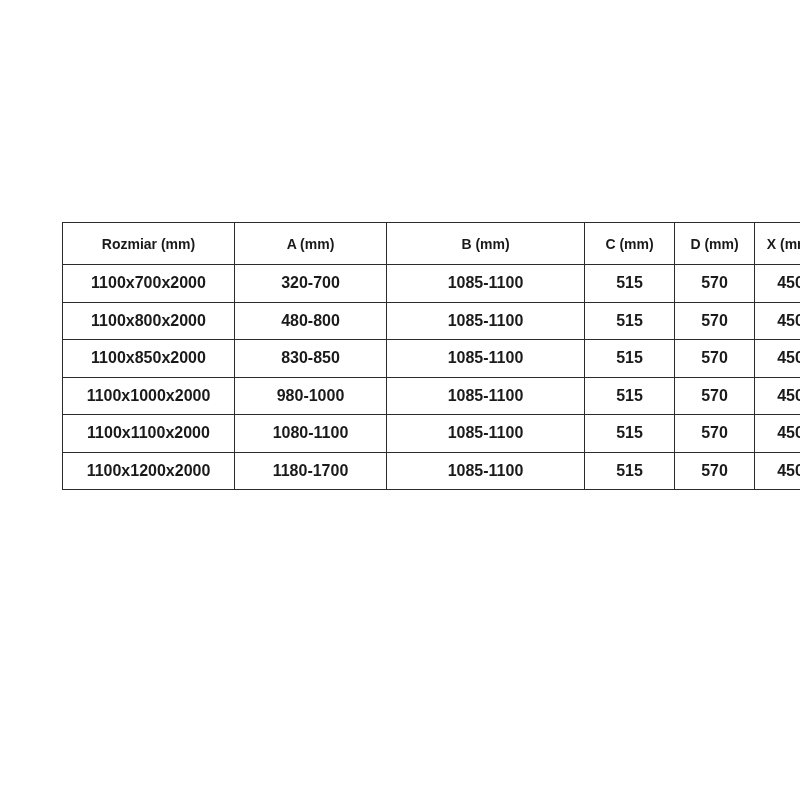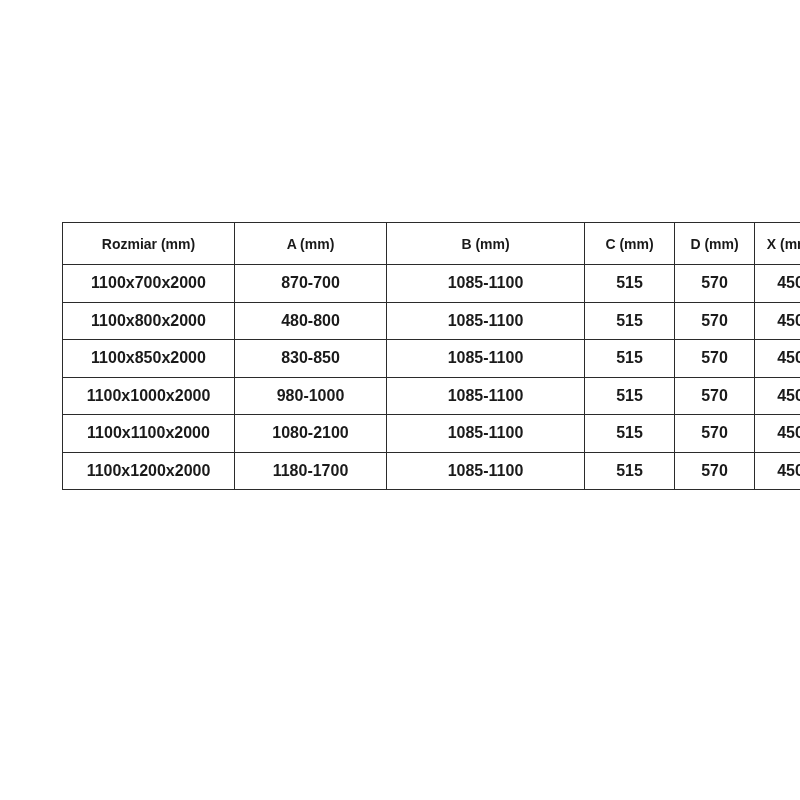--- a/index.html
+++ b/index.html
@@ -72,21 +72,21 @@
         <th>A (mm)</th>
         <th>B (mm)</th>
         <th>C (mm)</th>
         <th>D (mm)</th>
         <th>X (mm)</th>
       </tr>
     </thead>
     <tbody>
       <tr>
         <td>1100x700x2000</td>
-        <td>870-700</td>
+        <td>320-700</td>
         <td>1085-1100</td>
         <td>515</td>
         <td>570</td>
         <td>450</td>
       </tr>
       <tr>
         <td>1100x800x2000</td>
         <td>480-800</td>
         <td>1085-1100</td>
         <td>515</td>
@@ -104,21 +104,21 @@
       <tr>
         <td>1100x1000x2000</td>
         <td>980-1000</td>
         <td>1085-1100</td>
         <td>515</td>
         <td>570</td>
         <td>450</td>
       </tr>
       <tr>
         <td>1100x1100x2000</td>
-        <td>1080-2100</td>
+        <td>1080-1100</td>
         <td>1085-1100</td>
         <td>515</td>
         <td>570</td>
         <td>450</td>
       </tr>
       <tr>
         <td>1100x1200x2000</td>
         <td>1180-1700</td>
         <td>1085-1100</td>
         <td>515</td>

